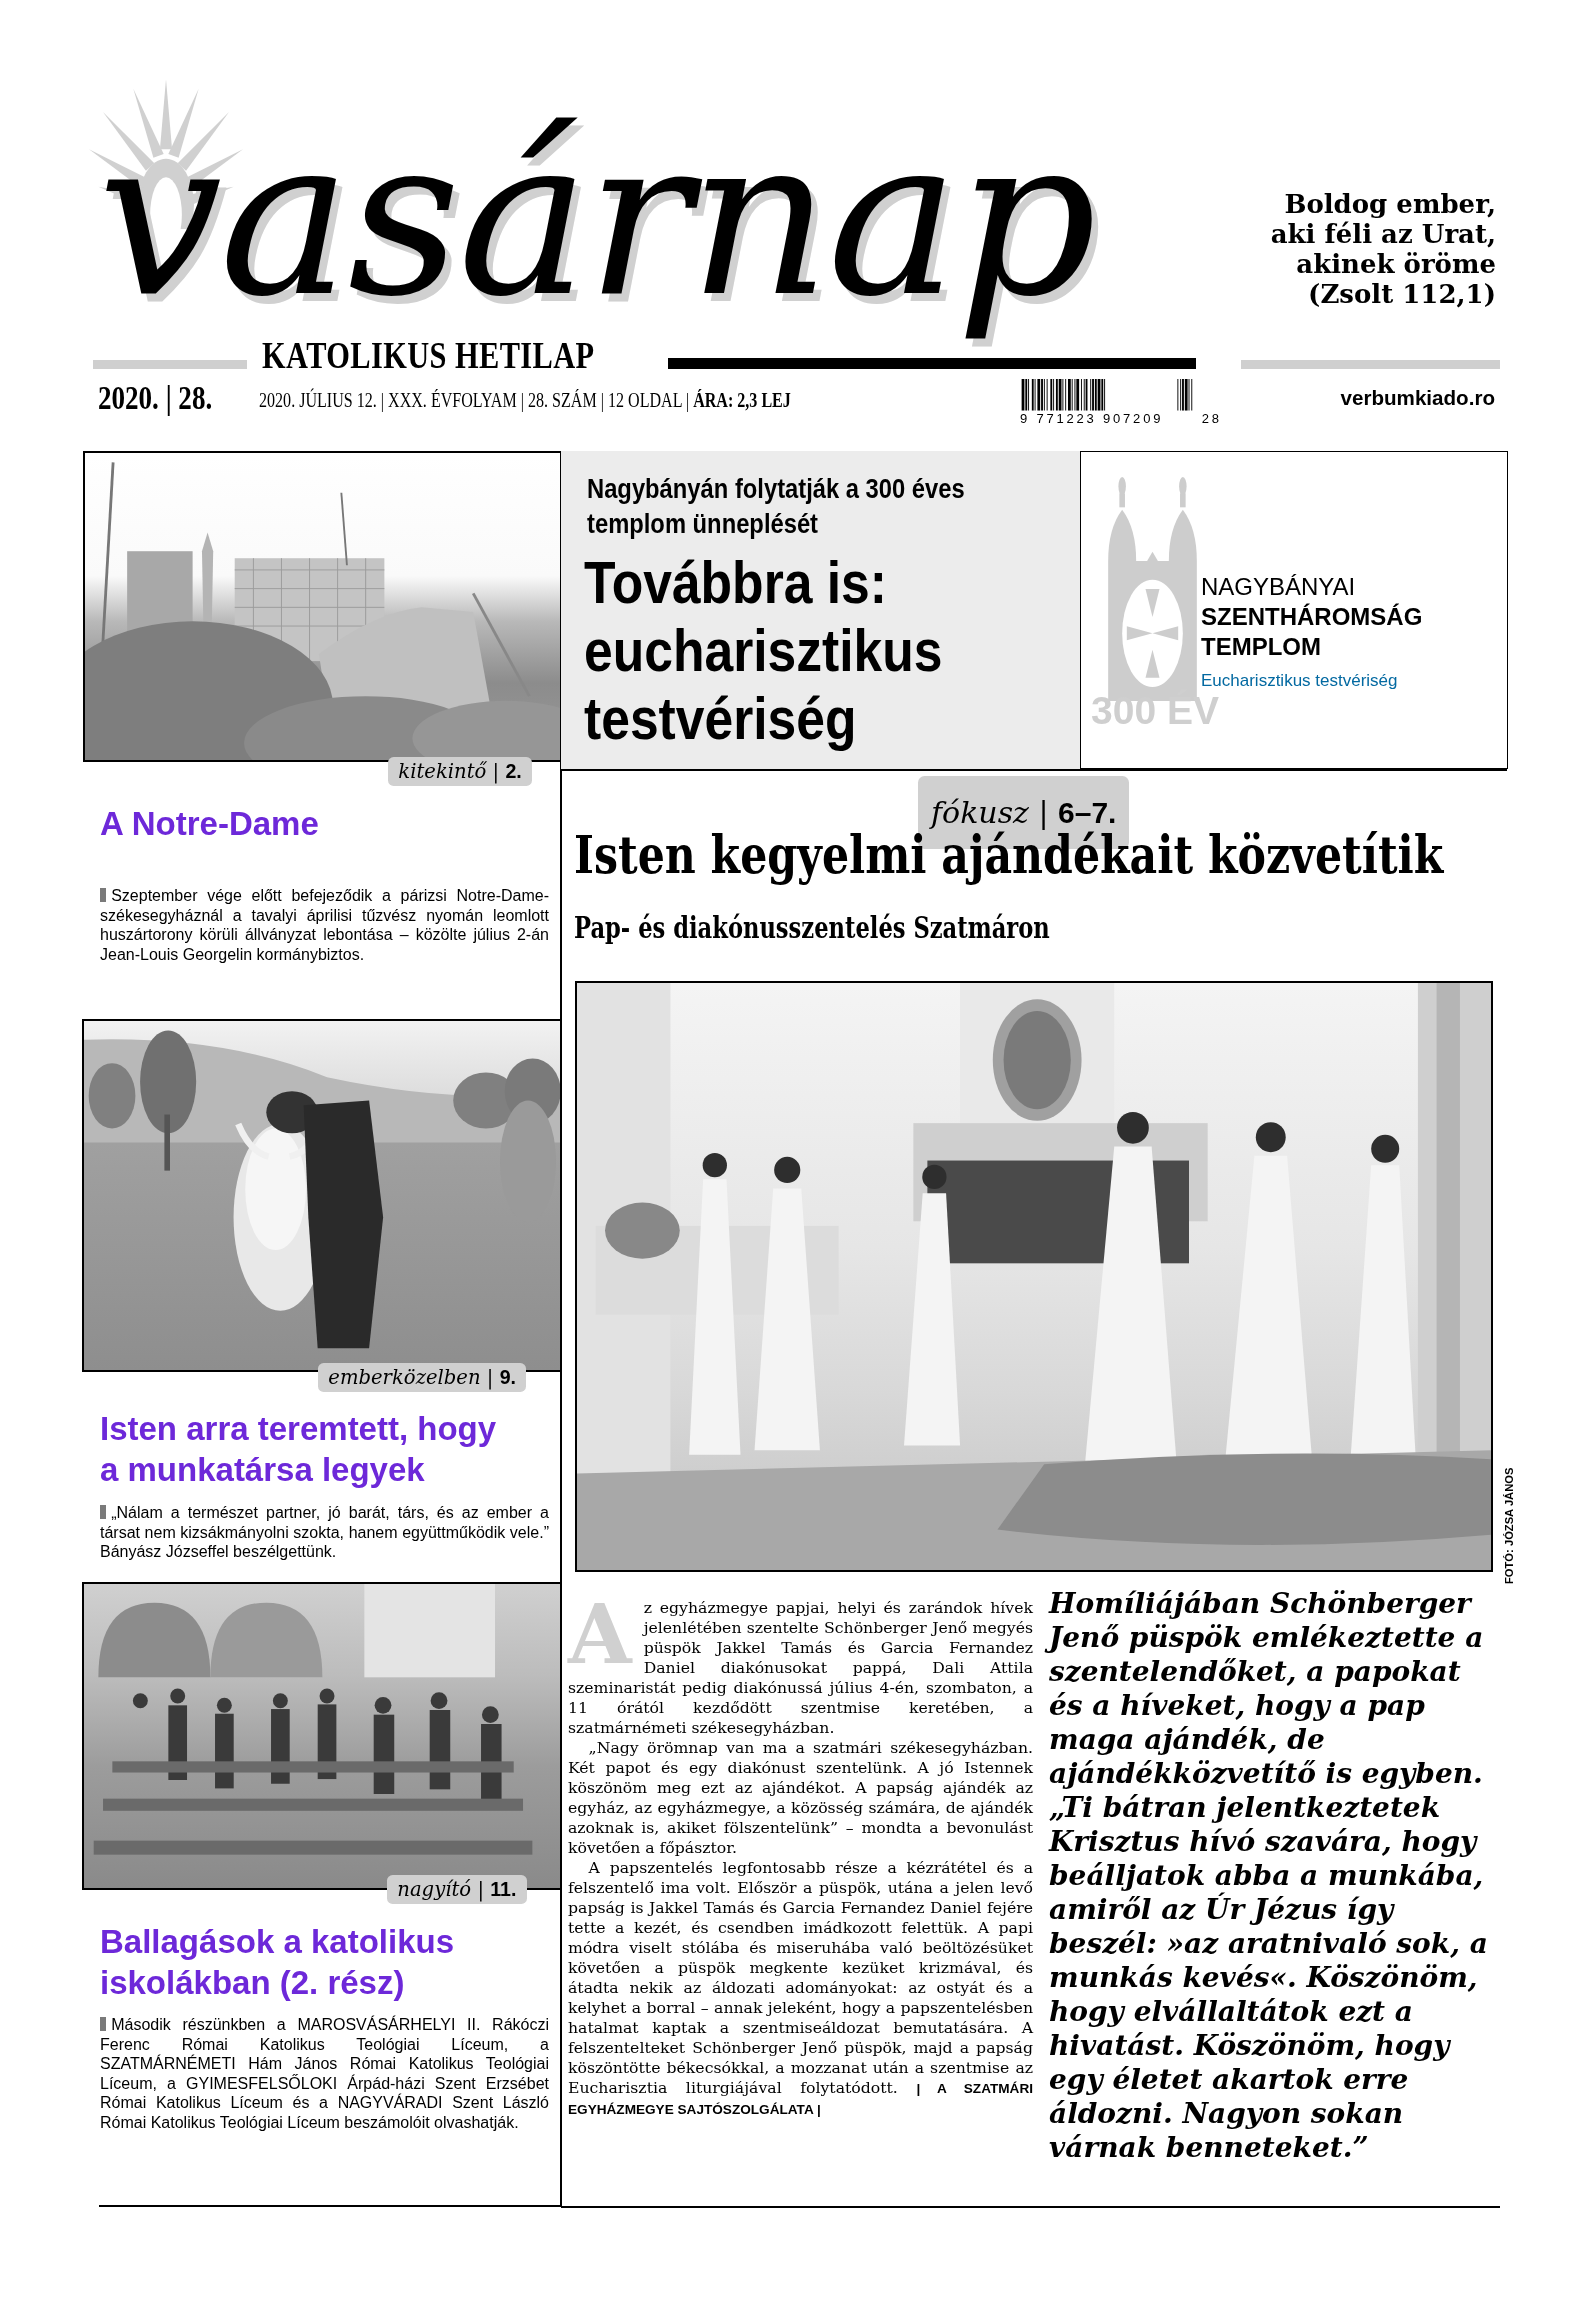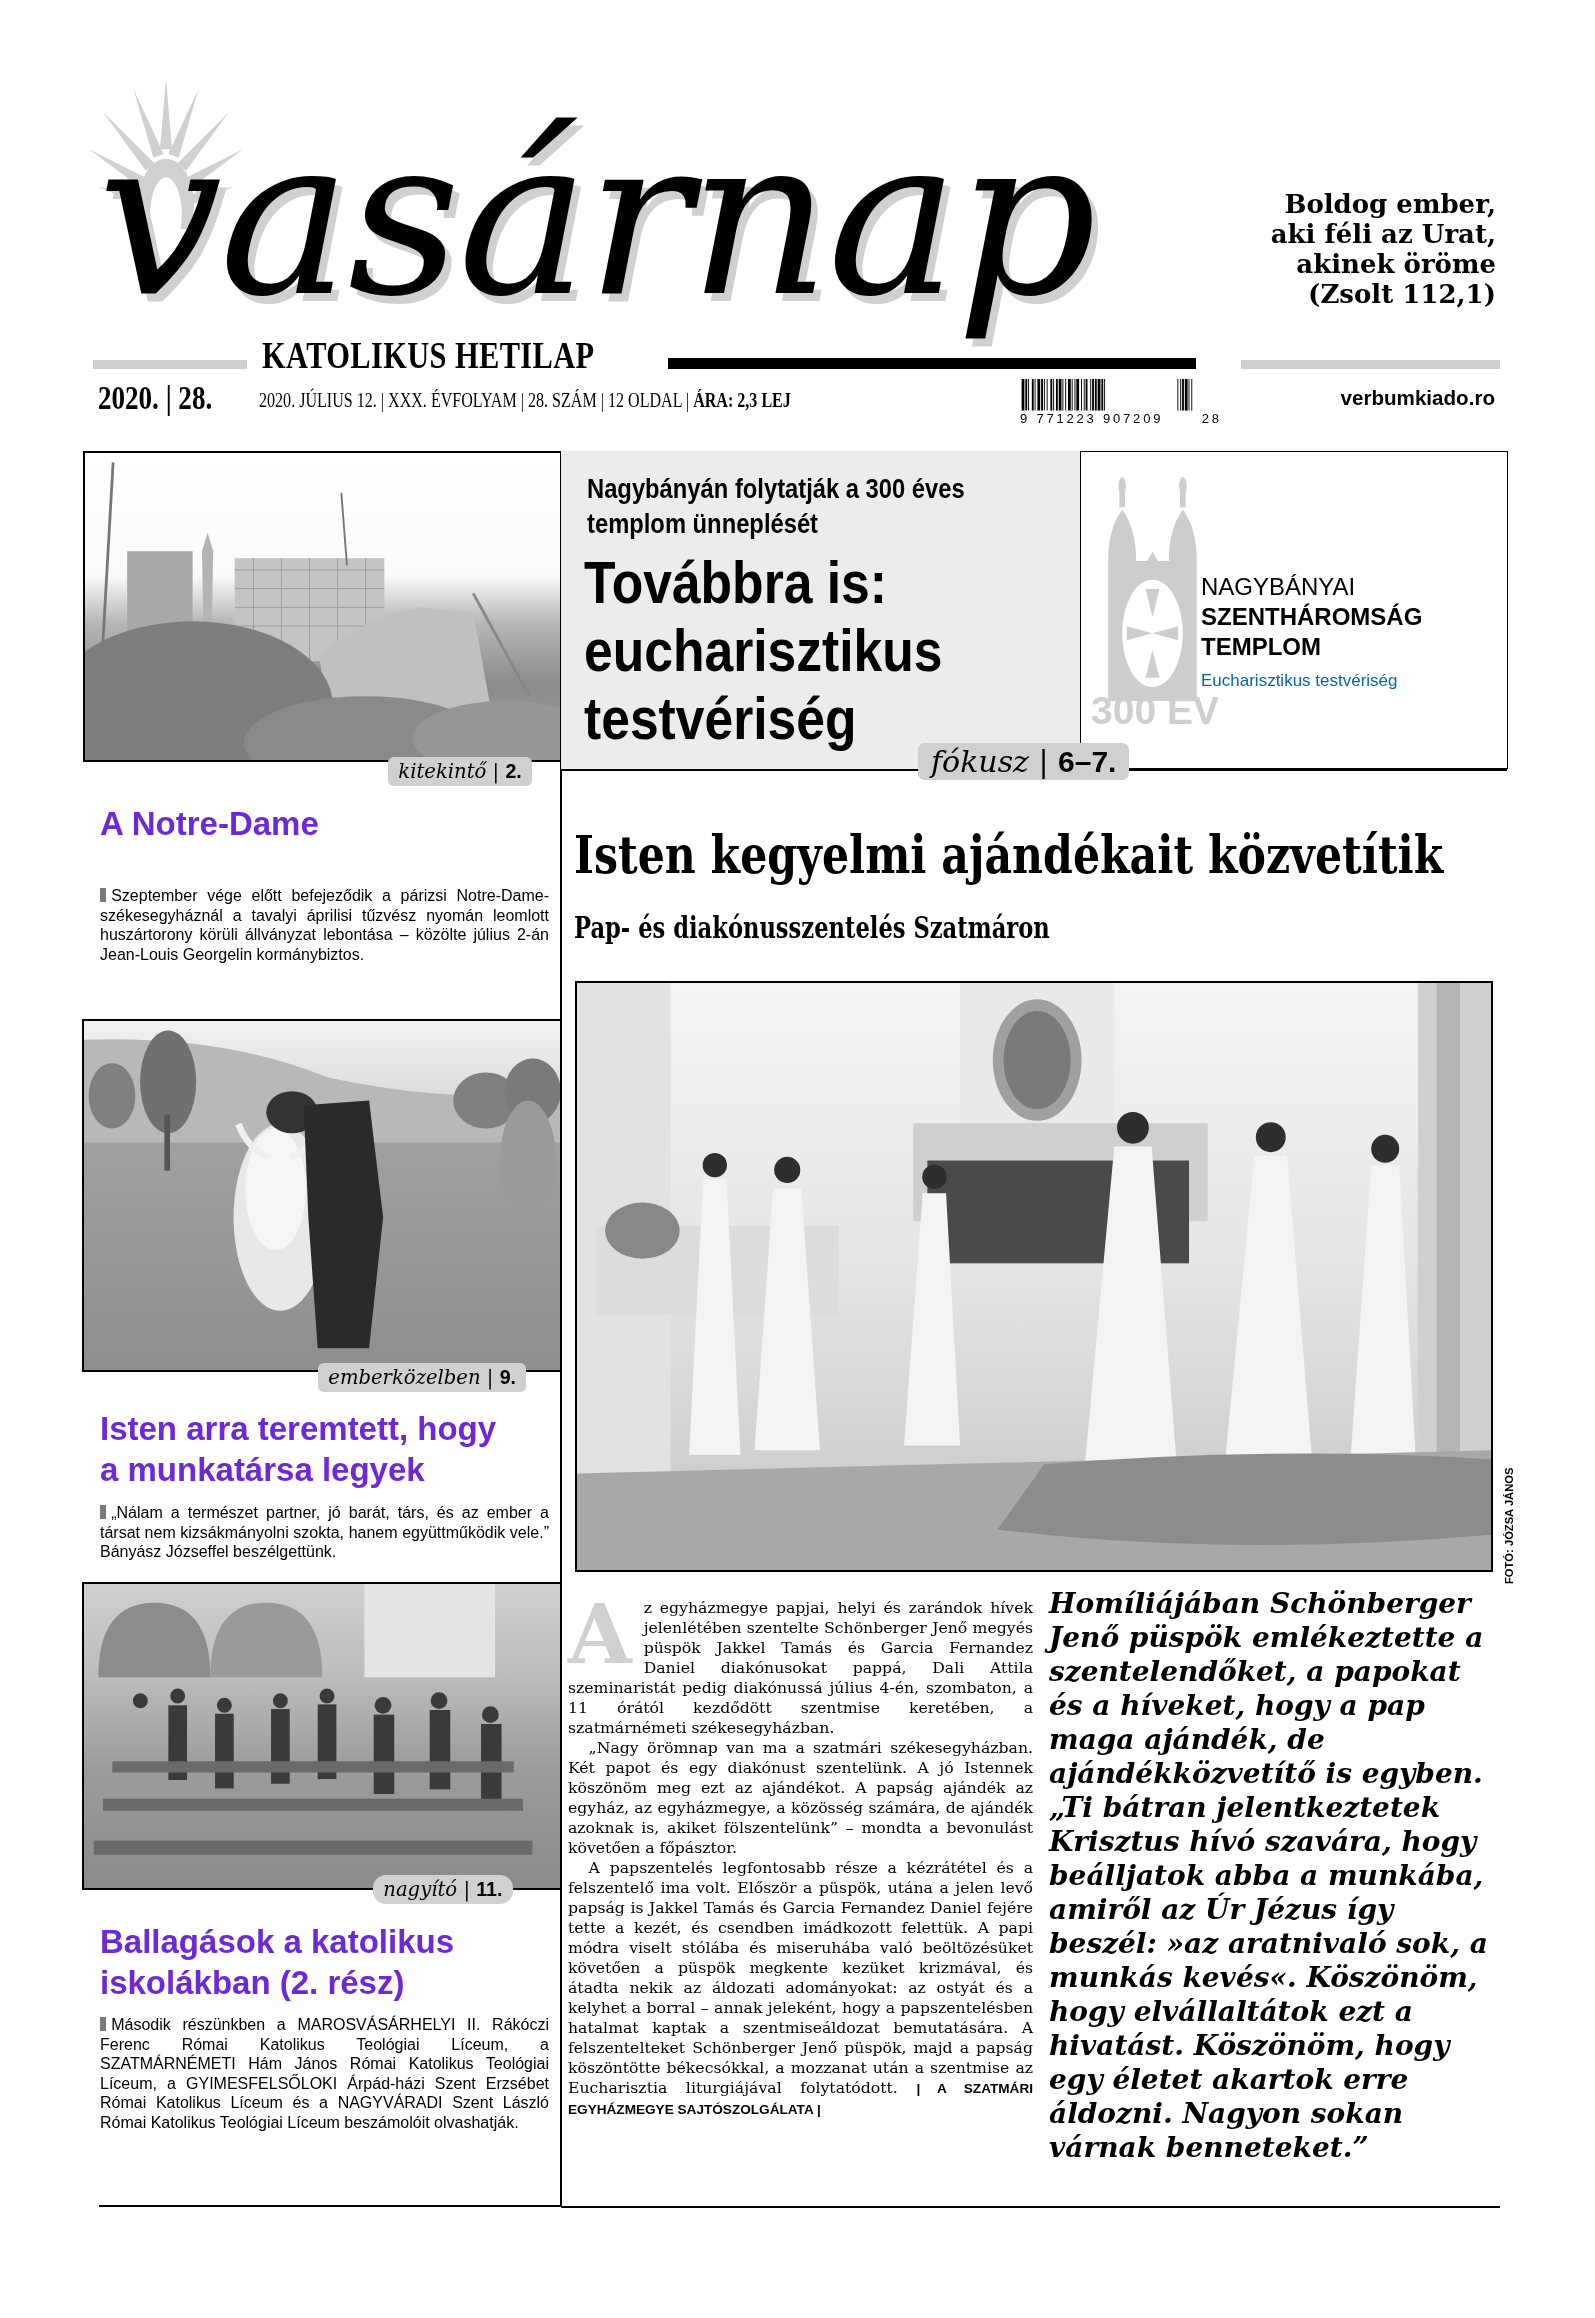--- a/index.html
+++ b/index.html
@@ -36,21 +36,21 @@
   
   .focus-box { left:561px; top:451px; width:519px; height:320px; background:#ececec; }
   .focus-kicker { left:587px; top:472px; width:467px; font-family:"Liberation Sans", sans-serif; font-weight:bold; font-size:27px; line-height:35px; transform:scaleX(0.88); transform-origin:left top; }
   .focus-head { left:584px; top:549px; width:514px; font-family:"Liberation Sans", sans-serif; font-weight:bold; font-size:60px; line-height:68px; transform:scaleX(0.86); transform-origin:left top; }
   .logo-box { left:1080px; top:451px; width:428px; height:318px; border:1.9px solid #000; box-sizing:border-box; background:#fff; }
   .logo-text1 { left:1201px; top:573px; font-family:"Liberation Sans", sans-serif; font-size:24px; white-space:nowrap; }
   .logo-text2 { left:1201px; top:603px; font-family:"Liberation Sans", sans-serif; font-weight:bold; font-size:24px; white-space:nowrap; }
   .logo-text3 { left:1201px; top:633px; font-family:"Liberation Sans", sans-serif; font-weight:bold; font-size:24px; white-space:nowrap; }
   .logo-text4 { left:1201px; top:671px; font-family:"Liberation Sans", sans-serif; font-size:17px; color:#0369a1; white-space:nowrap; }
   .logo-300 { left:1091px; top:689px; font-family:"Liberation Sans", sans-serif; font-weight:bold; font-size:39px; color:#cfcfcf; white-space:nowrap; }
-  .focus-tag { left:918px; top:743px; font-size:30px; padding:1px 13px; border-radius:6.5px; }
+  .focus-tag { left:918px; top:776px; font-size:30px; padding:19px 13px; border-radius:6.5px; }
 
   
   .main-head { left:574px; top:827px; font-family:"DejaVu Serif", serif; font-weight:bold; font-size:52px; line-height:56px; transform:scaleX(0.82); transform-origin:left top; white-space:nowrap; }
   .main-sub { left:574px; top:911px; font-family:"DejaVu Serif", serif; font-weight:bold; font-size:29px; transform:scaleX(0.78); transform-origin:left top; white-space:nowrap; }
   .credit { left:1503px; top:1584px; transform:rotate(-90deg); transform-origin:left top; font-family:"Liberation Sans", sans-serif; font-weight:bold; font-size:11.2px; white-space:nowrap; }
 
   .body-text { left:568px; top:1598px; width:465px; font-family:"DejaVu Serif", serif; font-size:15.7px; line-height:20px; text-align:justify; hyphens:manual; }
   .body-text p { margin:0; text-indent:20.6px; }
   .body-text p.first { text-indent:0; }
   .dropcap { float:left; font-family:"DejaVu Serif", serif; font-weight:bold; font-size:82px; line-height:65px; color:#d0d0d0; margin:3.7px 12px 0 0; }
@@ -229,21 +229,21 @@
         <rect x="740" y="270" width="44" height="170"></rect>
         <rect x="850" y="300" width="44" height="170"></rect>
     </g>
     <g fill="#6a6a6a">
       <rect x="60" y="380" width="860" height="24"></rect>
       <rect x="40" y="460" width="900" height="26"></rect>
       <rect x="20" y="550" width="940" height="30"></rect>
     </g>
   </svg>
 </div>
-<div class="abs tag" style="left:373px;top:1875px;border-radius:13px;">
+<div class="abs tag" style="left:387px;top:1875px;">
   <span>nagyító</span> | <b>11.</b>
 </div>
 <div class="abs left-head" style="left:100px;top:1921px;width:449px;">
   <div>Ballagások a katolikus</div>
   <div>iskolákban (2. rész)</div>
 </div>
 <div class="abs left-lead" style="left:100px;top:2015px;width:449px;">
   <span class="lead-mark"></span><span>Második részünkben a MAROSVÁSÁRHELYI II. Rákóczi Ferenc Római Katolikus Teológiai Líceum, a SZATMÁRNÉMETI Hám János Római Katolikus Teológiai Líceum, a GYIMESFELSŐLOKI Árpád-házi Szent Erzsébet Római Katolikus Líceum és a NAGYVÁRADI Szent László Római Katolikus Teológiai Líceum beszámolóit olvashatják.</span>
 </div>
 <div class="abs hr" style="left:99px;top:2205px;width:463px;"></div>

